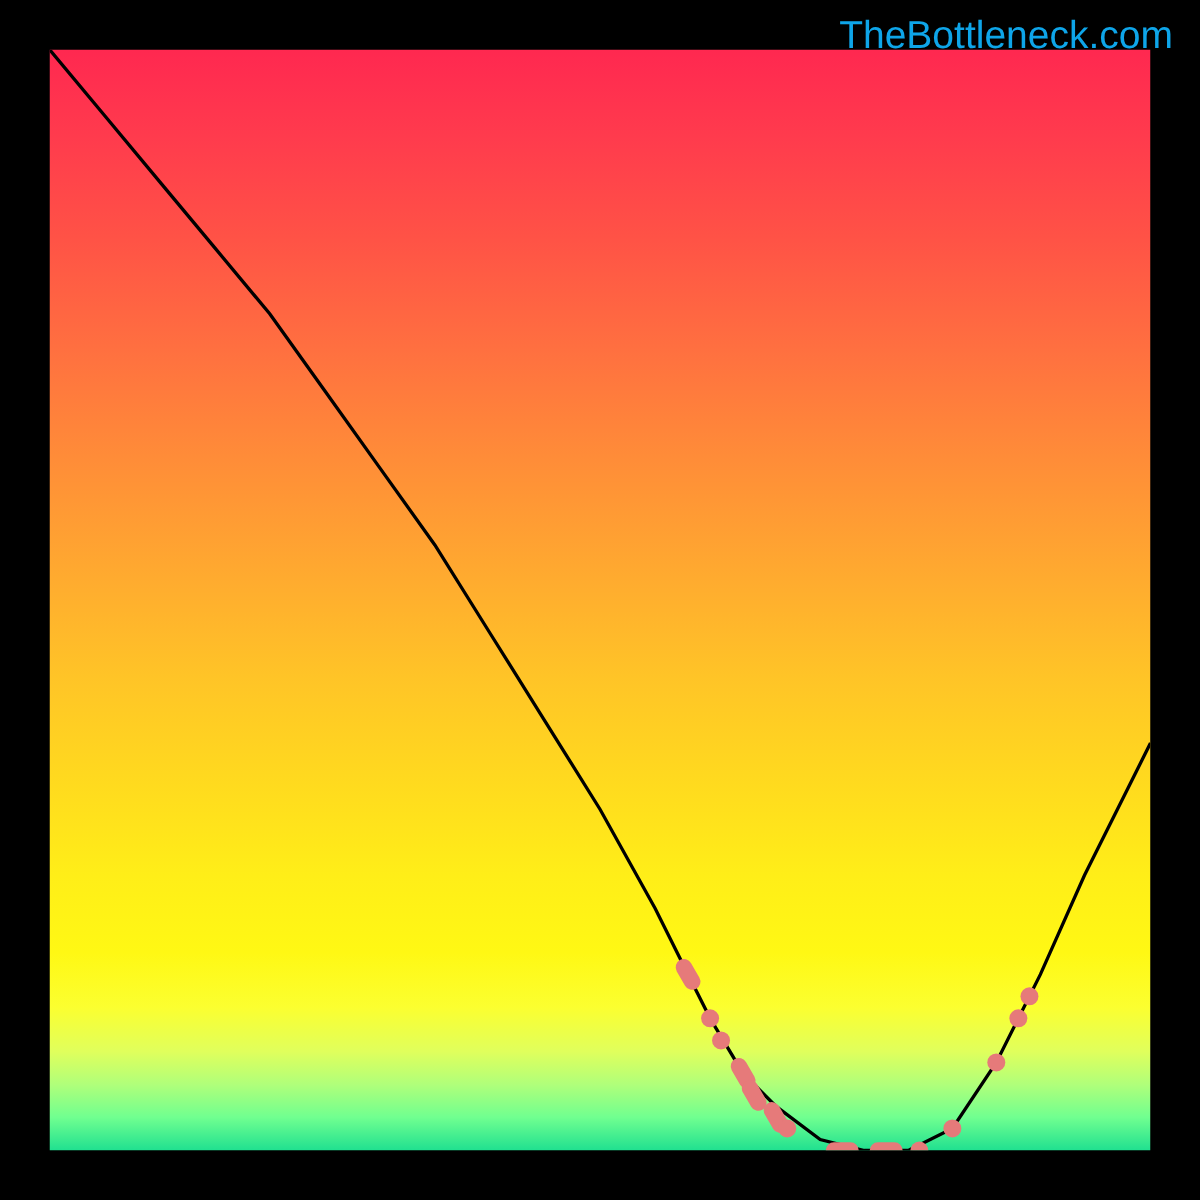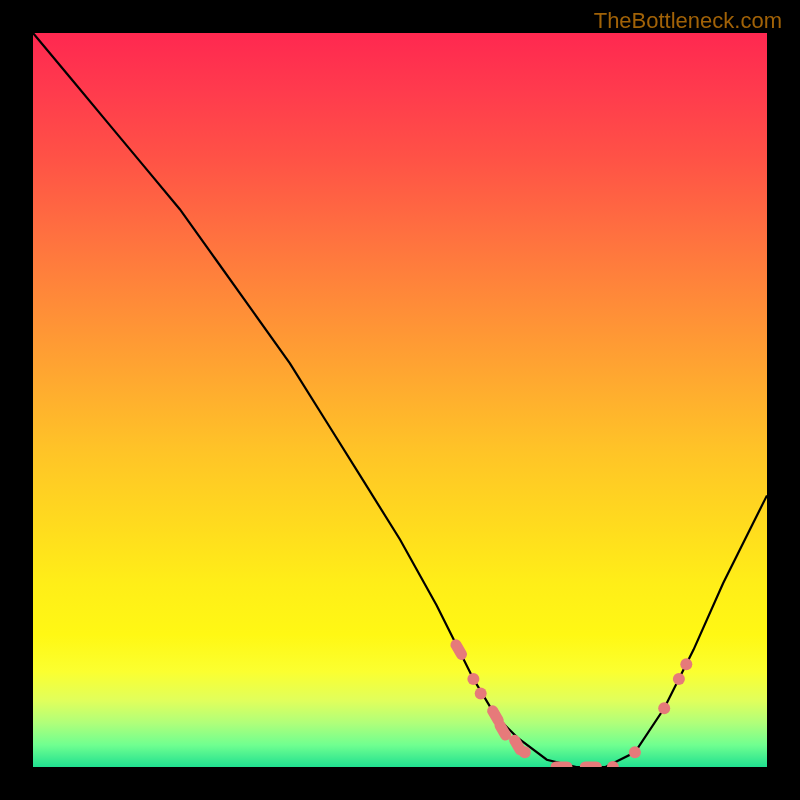--- a/index.html
+++ b/index.html
@@ -1,18 +1,18 @@
 <!DOCTYPE html>
 <html><head>
 <meta charset="utf-8">
 <style>
 * { margin: 0; padding: 0; box-sizing: border-box; }
 body { width: 800px; height: 800px; background: #000; position: relative; font-family: Arial, sans-serif; }
 .container { width: 800px; height: 800px; position: relative; }
-.watermark { position: absolute; top: 8px; right: 18px; color: #a16207; font-size: 22px; font-weight: 500; z-index: 10; }
+.watermark { position: absolute; top: 8px; right: 18px; color: #0ea5e9; font-size: 26px; font-weight: 500; z-index: 10; }
 .plot-area { position: absolute; left: 33px; top: 33px; width: 734px; height: 734px; overflow: hidden; }
 .gradient-bg { position: absolute; inset: 0; background: linear-gradient(to bottom,
   #ff2850 0%,
   #ff3b4d 8%,
   #ff5246 17%,
   #ff6f40 27%,
   #ff8c38 37%,
   #ffa830 47%,
   #ffc427 57%,
   #ffdb1e 67%,

